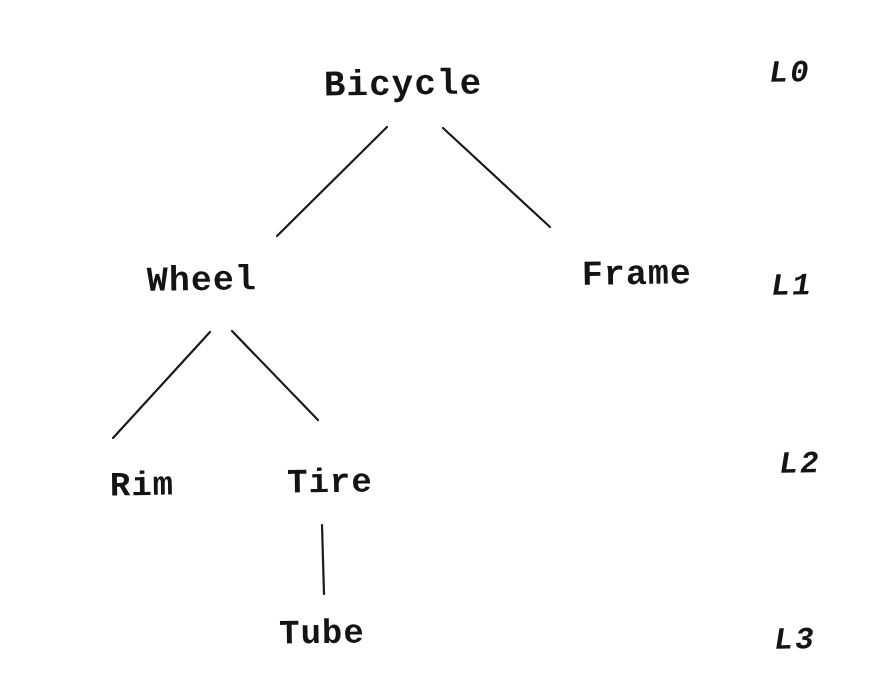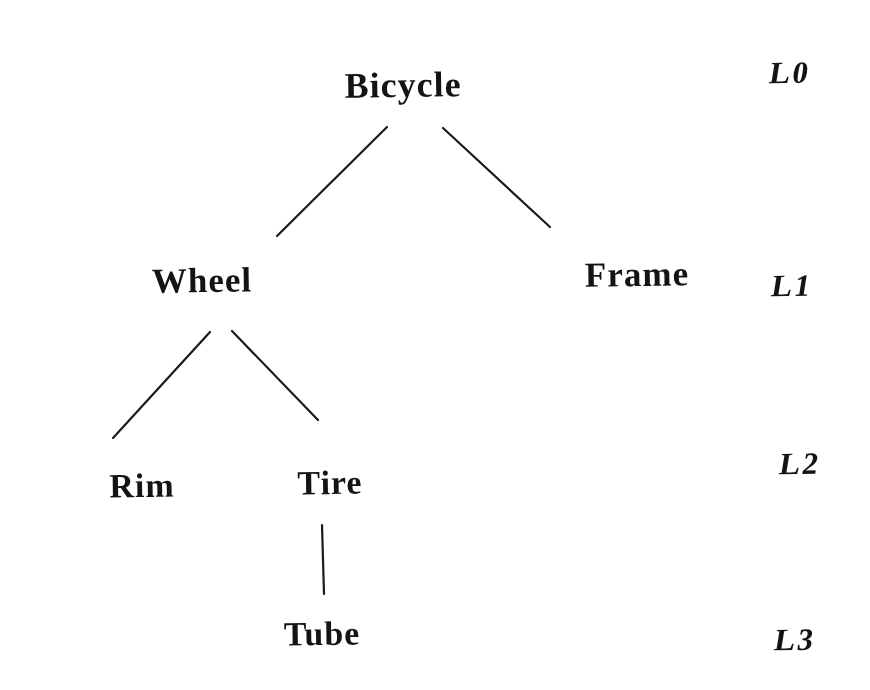--- a/index.html
+++ b/index.html
@@ -6,21 +6,21 @@
     margin: 0;
     padding: 0;
     background: #ffffff;
   }
   #canvas {
     position: relative;
     width: 870px;
     height: 690px;
     background: #ffffff;
     overflow: hidden;
-    font-family: Liberation Serif, serif;
+    font-family: Liberation Mono, monospace;
   }
   #edges {
     position: absolute;
     left: 0;
     top: 0;
     width: 870px;
     height: 690px;
   }
   .edge {
     stroke: #1a1a1a;

